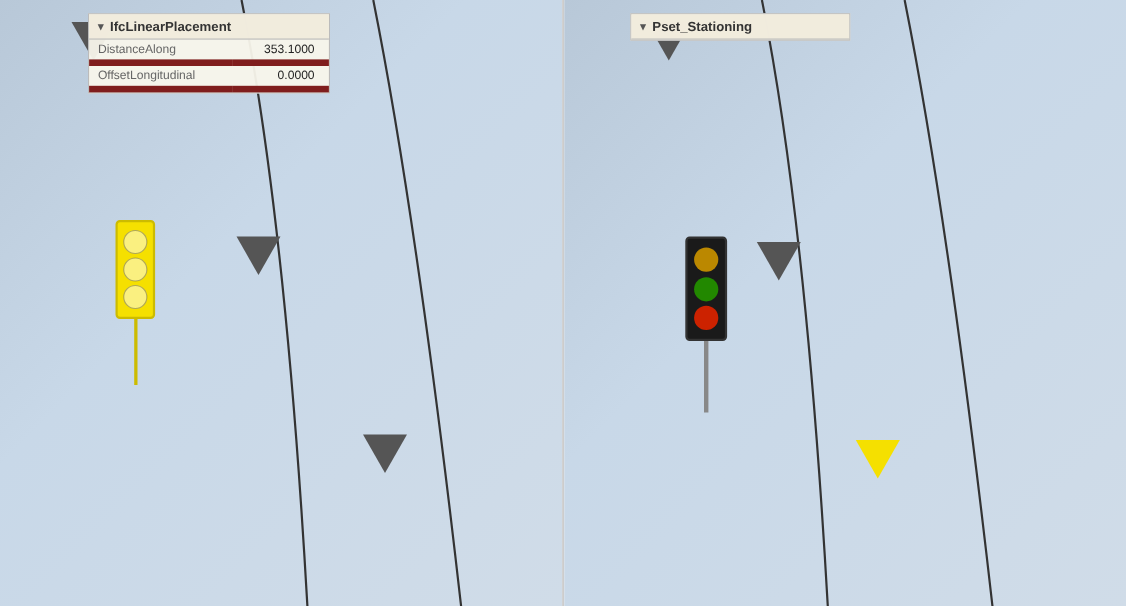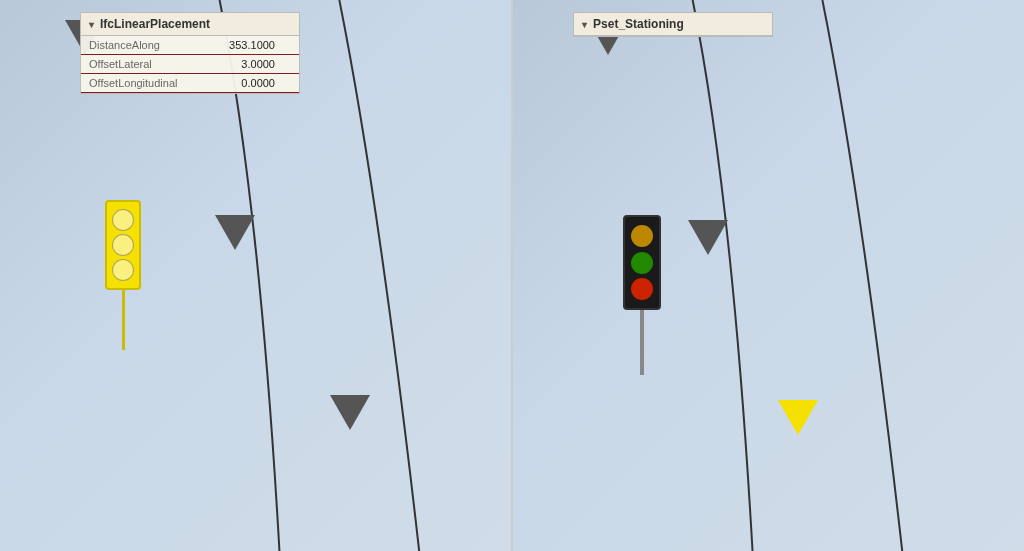--- a/index.html
+++ b/index.html
@@ -60,38 +60,38 @@
       font-size: 10px;
       color: #555;
     }
 
     .prop-table {
       width: 100%;
       border-collapse: collapse;
     }
 
     .prop-table tr {
-      border-bottom: 1px solid #7f1d1d;
+      border-bottom: 6px solid #7f1d1d;
     }
 
     .prop-table td {
       padding: 3px 8px;
       color: #444;
       font-size: 11px;
     }
 
     .prop-table td:first-child {
       color: #666;
       width: 130px;
     }
 
     .prop-table td:last-child {
       color: #222;
       text-align: right;
-      padding-right: 24px;
+      padding-right: 13px;
     }
 
     
     .traffic-light-yellow {
       position: absolute;
       left: 105px;
       top: 200px;
     }
 
     .tl-body-yellow {
@@ -221,24 +221,20 @@
       <span class="chevron">▾</span>
       <span>IfcLinearPlacement</span>
     </div>
     <table class="prop-table">
       <tbody id="left-props">
           <tr>
       <td>DistanceAlong</td>
       <td>353.1000</td>
     </tr>
           <tr>
-      <td>OffsetLateral</td>
-      <td>3.0000</td>
-    </tr>
-          <tr>
       <td>OffsetLongitudinal</td>
       <td>0.0000</td>
     </tr>
         </tbody>
     </table>
   </div>
 </div>
 
 <div class="panel panel-right">
 

